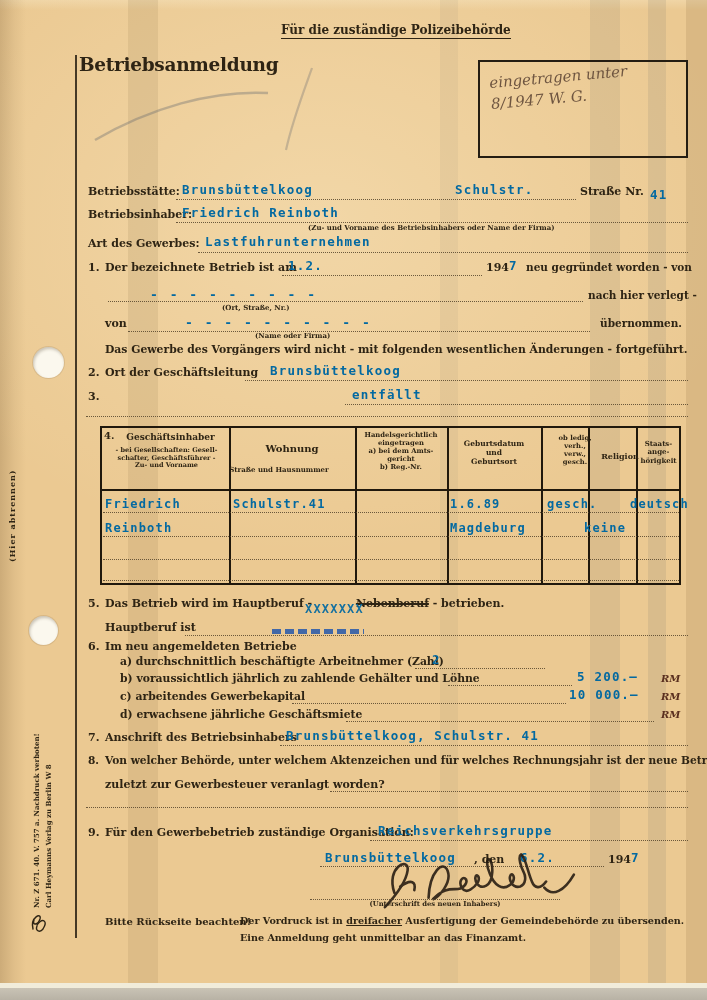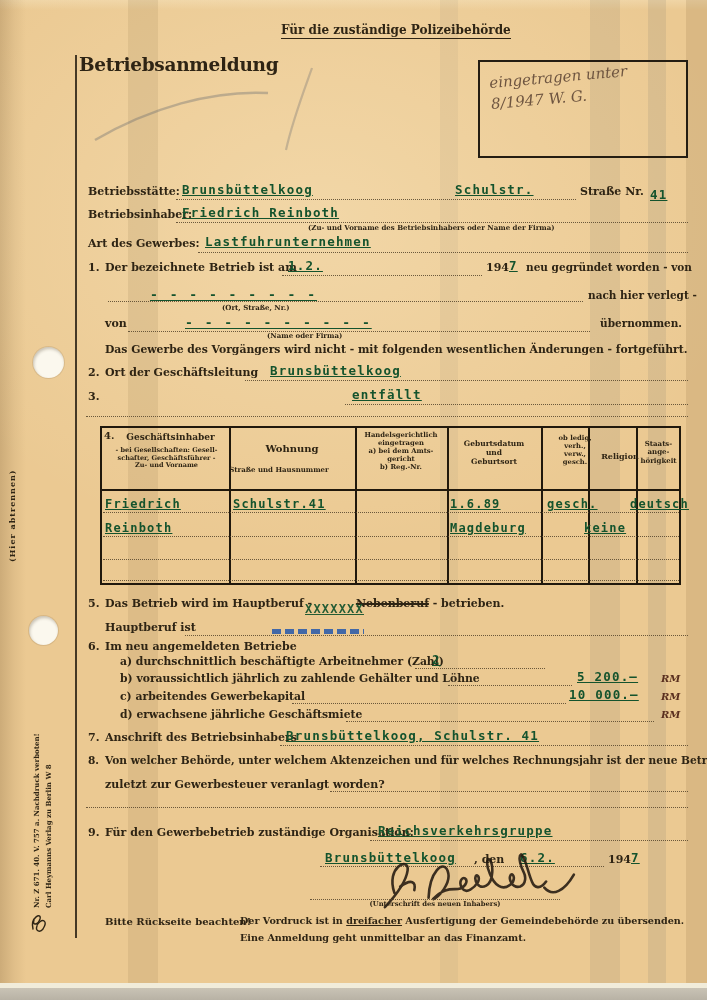--- a/index.html
+++ b/index.html
@@ -6,23 +6,23 @@
   #page{position:relative;width:707px;height:1000px;overflow:hidden;
         background:#ebc992;font-family:"DejaVu Serif",serif;}
   #paper-tone{position:absolute;inset:0;
     background:radial-gradient(ellipse 620px 480px at 45% 22%, rgba(255,240,205,.35), rgba(255,240,205,0) 70%),
                linear-gradient(90deg, rgba(125,95,55,.28) 0px, rgba(125,95,55,.10) 14px, rgba(125,95,55,0) 26px),
                linear-gradient(180deg, rgba(255,248,225,.25) 0px, rgba(255,248,225,0) 10px);}
   .streak{position:absolute;top:0;height:1000px;pointer-events:none;}
   .p{position:absolute;color:#2e2414;font-weight:700;white-space:nowrap;
      font-family:"DejaVu Serif",serif;font-size:11px;line-height:1.1;}
   .small{font-size:7px;}
-  .typed{position:absolute;color:#14532d;font-weight:700;white-space:nowrap;
+  .typed{position:absolute;color:#0369a1;font-weight:700;white-space:nowrap;
      font-family:"DejaVu Sans Mono","Liberation Mono",monospace;
-     font-size:11.5px;letter-spacing:1.2px;line-height:1;text-decoration:underline;}
+     font-size:11.5px;letter-spacing:1.2px;line-height:1;}
   .dots{position:absolute;height:0;border-bottom:1.6px dotted #55452c;opacity:.85;}
   .cell{position:absolute;color:#2e2414;font-weight:700;text-align:center;
      white-space:pre-line;font-family:"DejaVu Serif",serif;line-height:1.18;}
   .vline{position:absolute;background:#20180c;width:1.8px;}
   .hline{position:absolute;background:#20180c;}
   .rm{position:absolute;color:#5a2f1f;font-style:italic;font-weight:700;
       font-family:"DejaVu Serif",serif;font-size:10px;}
   .hand{position:absolute;color:#6e5540;font-style:italic;white-space:nowrap;
       font-family:"DejaVu Serif",serif;}
   .rot{transform-origin:left top;transform:rotate(-90deg);}
@@ -86,21 +86,21 @@
 
   <div class="dots" style="left:108px;top:301px;width:475px;"></div>
   <div class="typed" style="left:150px;top:288px;font-size:13px;letter-spacing:2px;">- - - - - - - - -</div>
   <div class="p" style="left:588px;top:290px;font-size:10.5px;">nach hier verlegt -</div>
   <div class="p small" style="left:222px;top:304px;">(Ort, Straße, Nr.)</div>
 
   <div class="p" style="left:105px;top:318px;">von</div>
   <div class="dots" style="left:128px;top:331px;width:462px;"></div>
   <div class="typed" style="left:185px;top:316px;font-size:13px;letter-spacing:2px;">- - - - - - - - - -</div>
   <div class="p" style="left:600px;top:318px;font-size:10.5px;">übernommen.</div>
-  <div class="p small" style="left:255px;top:332px;margin-left:12px;">(Name oder Firma)</div>
+  <div class="p small" style="left:255px;top:332px;">(Name oder Firma)</div>
 
   <div class="p" style="left:105px;top:344px;font-size:10.8px;">Das Gewerbe des Vorgängers wird nicht - mit folgenden wesentlichen Änderungen - fortgeführt.</div>
 
   <div class="p" style="left:88px;top:367px;">2.</div>
   <div class="p" style="left:105px;top:367px;">Ort der Geschäftsleitung</div>
   <div class="dots" style="left:245px;top:380px;width:443px;"></div>
   <div class="typed" style="left:270px;top:365px;font-size:12.5px;">Brunsbüttelkoog</div>
 
   <div class="p" style="left:88px;top:391px;">3.</div>
   <div class="dots" style="left:345px;top:404px;width:343px;"></div>

